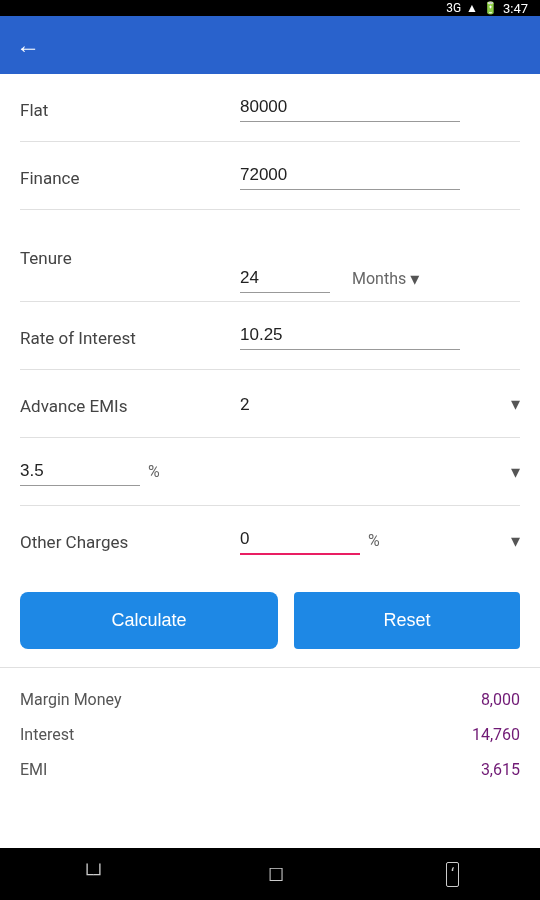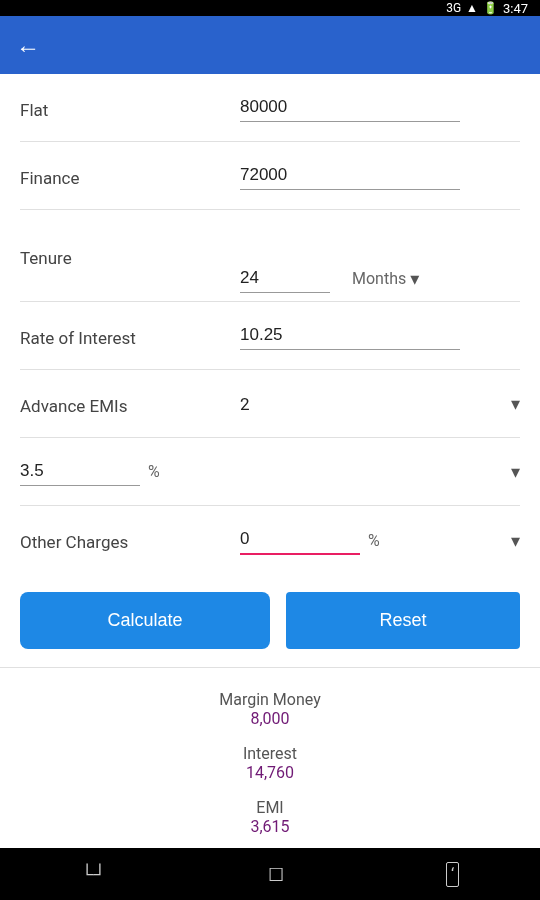--- a/index.html
+++ b/index.html
@@ -164,39 +164,38 @@
       font-weight: 500;
       cursor: pointer;
     }
 
     .btn-reset {
       flex: 1;
       background: #1e88e5;
       color: #fff;
       border: none;
       border-radius: 4px;
-      padding: 18px 8px;
+      padding: 18px 0;
       font-size: 18px;
       font-weight: 500;
       cursor: pointer;
     }
 
     
     .results-section {
       background: #fff;
       padding: 14px 20px 10px 20px;
       border-top: 1px solid #e0e0e0;
     }
 
     .result-row {
       display: flex;
       justify-content: space-between;
       align-items: center;
       padding: 8px 0;
-      flex-direction: column;
     }
 
     .result-label {
       color: #555;
       font-size: 16px;
     }
 
     .result-value {
       color: #701a75;
       font-size: 16px;

